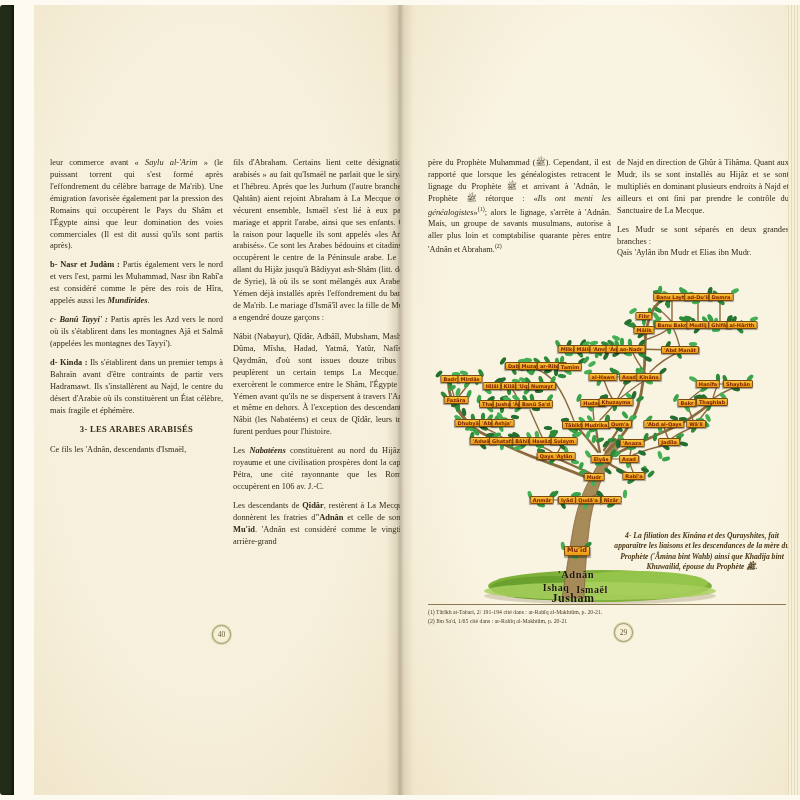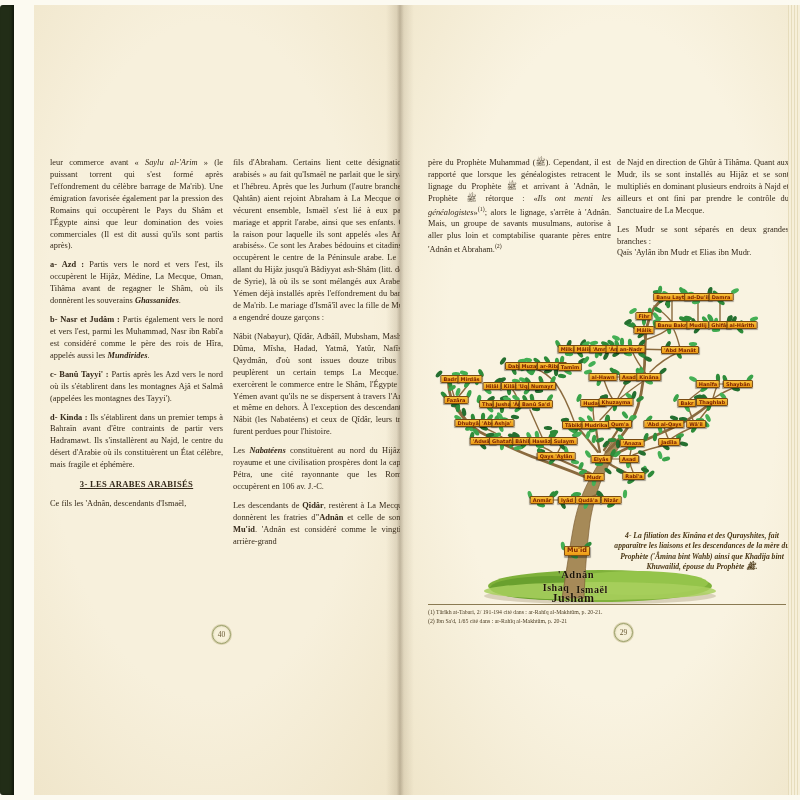--- a/index.html
+++ b/index.html
@@ -9,21 +9,21 @@
               border-radius:3px 0 0 3px;box-shadow:inset -2px 0 3px rgba(0,0,0,.5);}
   .page{position:absolute;top:5px;height:790px;}
   .page.left{left:14px;width:386px;background:radial-gradient(ellipse at 45% 45%,#f7f0dc 55%,#eee3c6 100%);margin-left:20px;}
   .page.right{left:400px;width:388px;background:radial-gradient(ellipse at 55% 45%,#f9f3e1 55%,#efe5c9 100%);}
   .spine{position:absolute;left:386px;top:5px;width:28px;height:790px;pointer-events:none;
          background:linear-gradient(90deg,rgba(90,70,40,0) 0%,rgba(90,70,40,.14) 38%,rgba(70,52,28,.30) 50%,rgba(90,70,40,.12) 64%,rgba(90,70,40,0) 100%);}
   .stack-edge{position:absolute;left:788px;top:5px;width:12px;height:790px;
         background:repeating-linear-gradient(90deg,#e6dcbc 0 1px,#f6efd9 1px 3px);}
   .col{position:absolute;}
   .para{font-size:8.4px;line-height:1.42;text-align:justify;margin:0 0 7px 0;color:#35291a;white-space:pre-line;}
-  .para.h{text-align:center;font-weight:bold;font-size:8.6px;letter-spacing:.3px;margin:5px 0 8px 0;text-decoration:underline;}
+  .para.h{text-align:center;font-weight:bold;font-size:8.6px;letter-spacing:.3px;margin:5px 0 8px 0;}
   .pnum{position:absolute;width:17px;height:17px;border-radius:50%;background:#f7f1da;
         border:1.6px solid #9aa06a;box-shadow:0 0 0 1px #d9d1ae, inset 0 0 2px #cfc49a;
         font-size:7.5px;color:#6a5a34;display:flex;align-items:center;justify-content:center;}
   .caption{position:absolute;left:613px;top:531px;width:178px;font-size:7.6px;font-style:italic;
            font-weight:bold;text-align:center;color:#4a3716;line-height:1.38;}
   .fnrule{position:absolute;left:428px;top:604px;width:358px;border-top:1px solid #8a7a52;}
   .footnotes{position:absolute;left:428px;top:608px;width:358px;}
   .footnote{font-size:5.8px;color:#4a3c22;line-height:1.6;}
   .plaque{position:absolute;transform:translate(-50%,-50%);background:linear-gradient(180deg,#f9c23c,#ec9813);
           border:1px solid #7a4a10;border-radius:1px;color:#7a1f00;
@@ -34,23 +34,22 @@
   svg.tree{position:absolute;left:0;top:0;pointer-events:none;z-index:4;}
 </style>
 </head>
 <body>
 
 <div id="stage">
 
   <div class="page left">
     <div class="col" style="left:16px;top:152px;width:173px;">
         <div class="para"><span>leur commerce avant « </span><span style="font-style: italic;">Saylu al-'Arim</span><span> » (le puissant torrent qui s'est formé après l'effondrement du célèbre barrage de Ma'rib). Une émigration favorisée également par la pression des Romains qui occupèrent le Pays du Shâm et l'Égypte ainsi que leur domination des voies commerciales (Il est dit aussi qu'ils sont partis après).</span></div>
-        <div class="para"><span style="font-weight: bold;">a- Azd : </span><span>Partis vers le nord et vers l'est, ils occupèrent le Hijâz, Médine, La Mecque, Oman, Tihâma avant de regagner le Shâm, où ils donnèrent les souverains </span><span style="font-weight: bold; font-style: italic;">Ghassanides</span><span>.</span></div>
         <div class="para"><span style="font-weight: bold;">b- Nasr et Judâm : </span><span>Partis également vers le nord et vers l'est, parmi les Muhammad, Nasr ibn Rabî'a est considéré comme le père des rois de Hîra, appelés aussi les </span><span style="font-weight: bold; font-style: italic;">Mundirides</span><span>.</span></div>
-        <div class="para"><span style="font-weight: bold;">c- Banû Tayyi' : </span><span>Partis après les Azd vers le nord où ils s'établirent dans les montagnes Ajâ et Salmâ (appelées les montagnes des Tayyi').</span></div>
+        <div class="para"><span style="font-weight: bold; font-style: italic;">c- Banû Tayyi' : </span><span>Partis après les Azd vers le nord où ils s'établirent dans les montagnes Ajâ et Salmâ (appelées les montagnes des Tayyi').</span></div>
         <div class="para"><span style="font-weight: bold;">d- Kinda : </span><span>Ils s'établirent dans un premier temps à Bahraïn avant d'être contraints de partir vers Hadramawt. Ils s'installèrent au Najd, le centre du désert d'Arabie où ils constituèrent un État célèbre, mais fragile et éphémère.</span></div>
         <div class="para h"><span style="font-weight: bold;">3- LES ARABES ARABISÉS</span></div>
         <div class="para"><span>Ce fils les 'Adnân, descendants d'Ismaël,</span></div>
       </div>
     <div class="col" style="left:199px;top:152px;width:182px;">
         <div class="para"><span>fils d'Abraham. Certains lient cette désignation « arabisés » au fait qu'Ismaël ne parlait que le siryaque et l'hébreu. Après que les Jurhum (l'autre branche des Qahtân) aient rejoint Abraham à La Mecque où ils vécurent ensemble, Ismaël s'est lié à eux par le mariage et apprit l'arabe, ainsi que ses enfants. C'est la raison pour laquelle ils sont appelés «les Arabes arabisés». Ce sont les Arabes bédouins et citadins qui occupèrent le centre de la Péninsule arabe. Le pays allant du Hijâz jusqu'à Bâdiyyat ash-Shâm (litt. désert de Syrie), là où ils se sont mélangés aux Arabes du Yémen déjà installés après l'effondrement du barrage de Ma'rib. Le mariage d'Ismâ'îl avec la fille de Mudâd a engendré douze garçons :</span></div>
         <div class="para"><span>Nâbit (Nabayur), Qîdâr, Adbâîl, Mubsham, Mashmâ', Dûma, Mîsha, Hadad, Yatmâ, Yatûr, Nafîs et Qaydmân, d'où sont issues douze tribus qui peuplèrent un certain temps La Mecque. Ils exercèrent le commerce entre le Shâm, l'Égypte et le Yémen avant qu'ils ne se dispersent à travers l'Arabie et même en dehors. À l'exception des descendants de Nâbit (les Nabatéens) et ceux de Qîdâr, leurs traces furent perdues pour l'histoire.</span></div>
         <div class="para"><span>Les </span><span style="font-weight: bold; font-style: italic;">Nabatéens</span><span> constituèrent au nord du Hijâz, un royaume et une civilisation prospères dont la capitale Pétra, une cité rayonnante que les Romains occupèrent en 106 av. J.-C.</span></div>
         <div class="para"><span>Les descendants de </span><span style="font-weight: bold;">Qîdâr</span><span>, restèrent à La Mecque et donnèrent les fratries d'</span><span style="font-weight: bold;">'Adnân</span><span> et celle de son fils </span><span style="font-weight: bold;">Mu'id</span><span>. 'Adnân est considéré comme le vingtième arrière-grand</span></div>
       </div>

